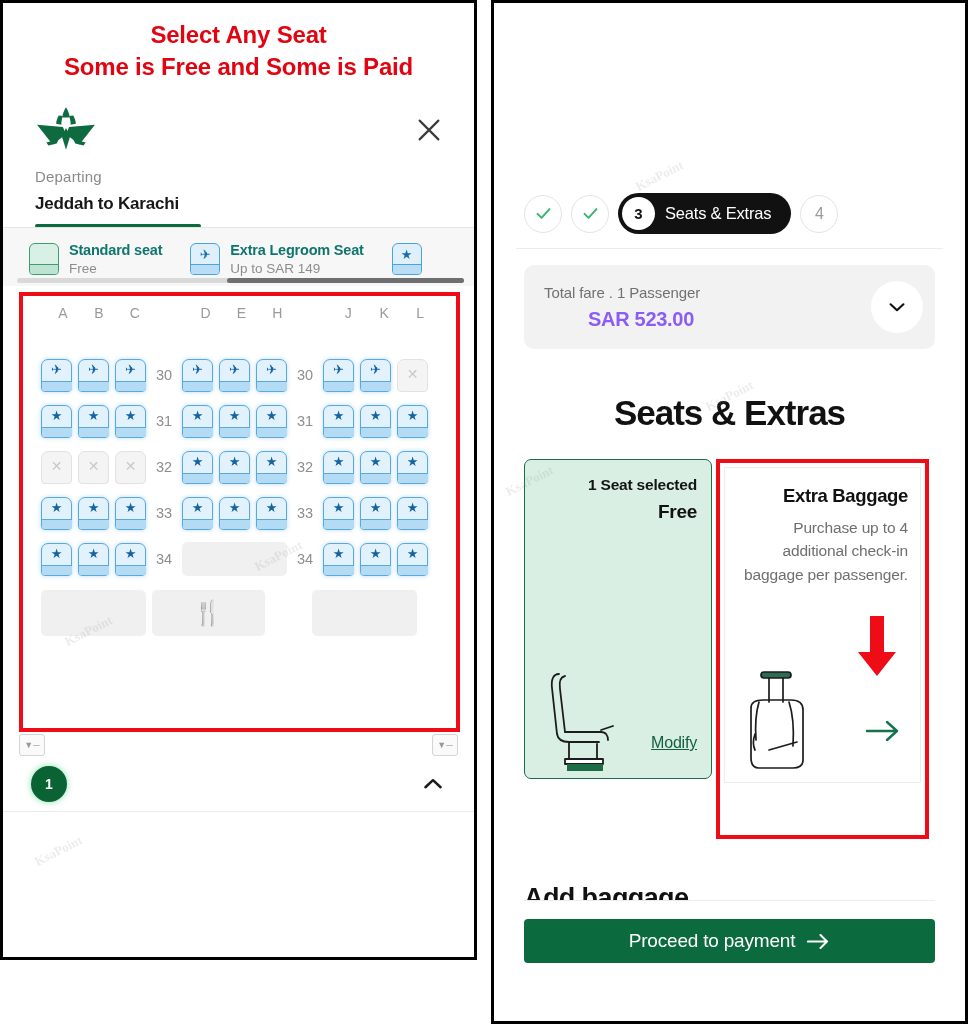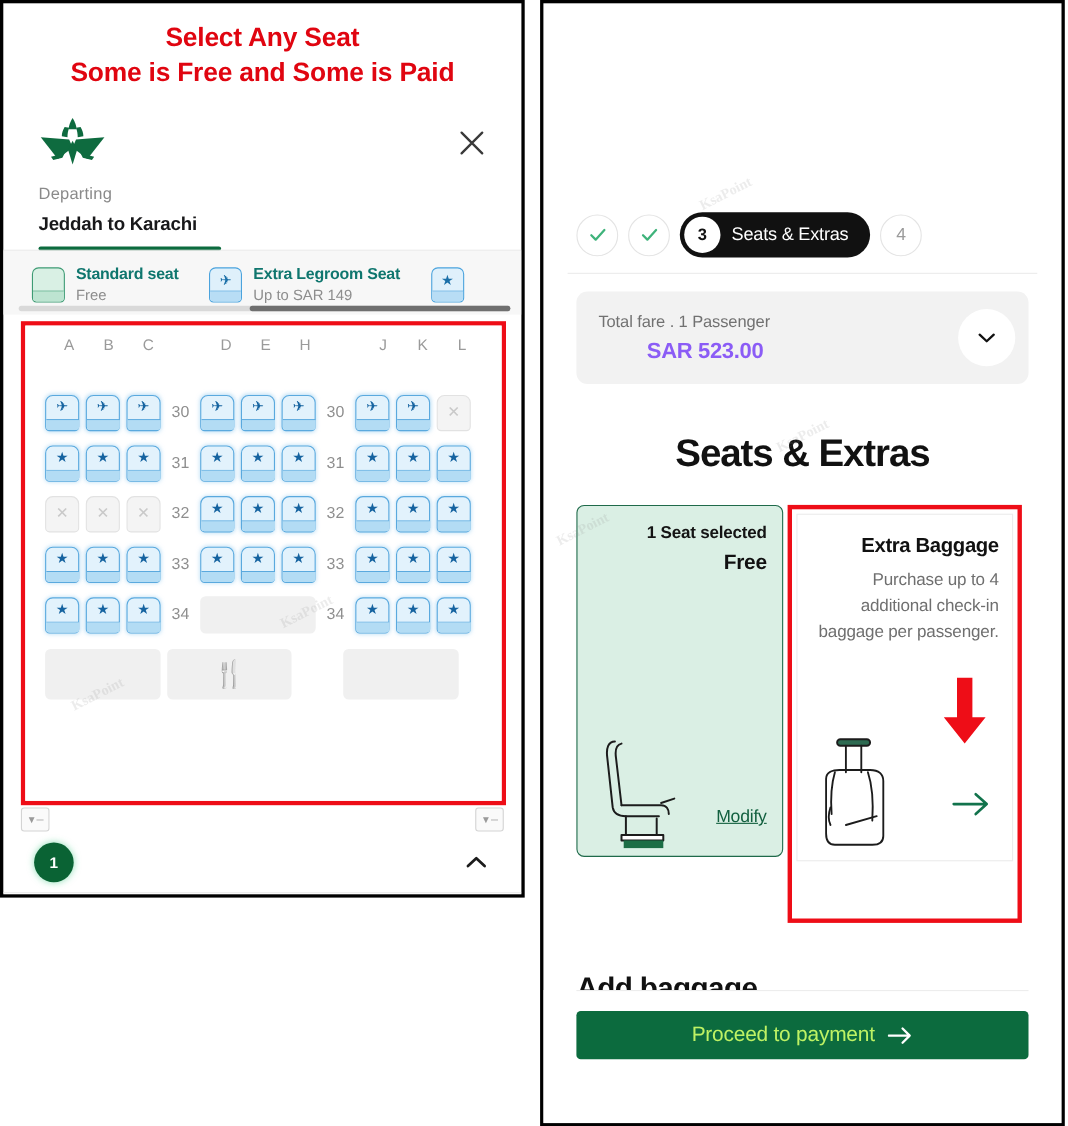--- a/index.html
+++ b/index.html
@@ -17,21 +17,21 @@
     background: #ffffff;
   }
 
   
   .panel {
     position: relative;
     background: #ffffff;
     border: 3px solid #000000;
     overflow: hidden;
   }
-  .panel-left  { width: 477px; height: 816px; }
+  .panel-left  { width: 477px; height: 960px; }
   .panel-right { width: 477px; height: 1024px; }
 
   
   .annotation {
     text-align: center;
     color: #e00510;
     font-weight: bold;
     font-size: 24px;
     line-height: 1.32;
     letter-spacing: -0.2px;
@@ -321,21 +321,21 @@
     background: #ffffff;
   }
   .pay-bar {
     position: absolute; left: 0; right: 0; bottom: 0;
     padding: 0 30px 58px 30px;
     background: #ffffff;
   }
   .pay-divider { height: 1px; background: #ededed; margin-bottom: 18px; }
   .btn-pay {
     width: 100%;
-    background: #0c6b3e; color: #bef264;
+    background: #0c6b3e; color: #ffffff;
     border: none; border-radius: 4px;
     height: 44px;
     font-size: 19px; letter-spacing: -.2px;
     font-family: "Liberation Sans", sans-serif;
     display: flex; align-items: center; justify-content: center; gap: 12px;
     cursor: pointer;
   }
   .pay-arrow { width: 23px; height: 17px; }
 
   

